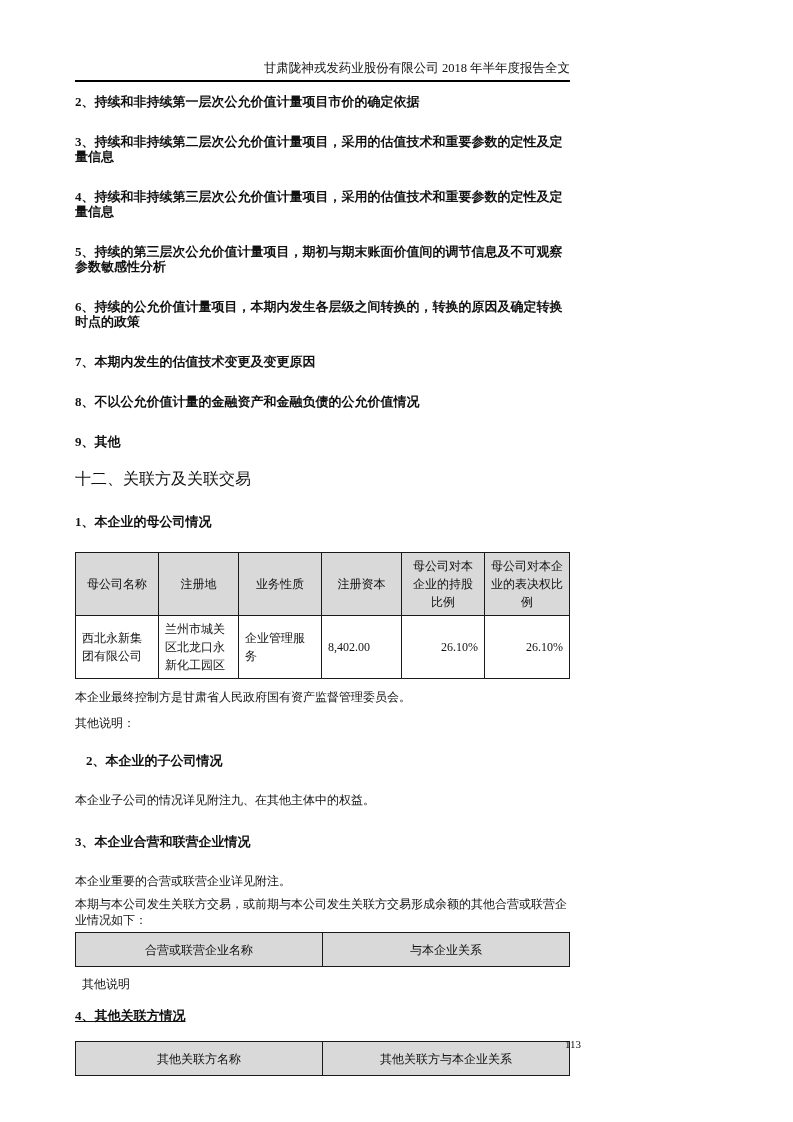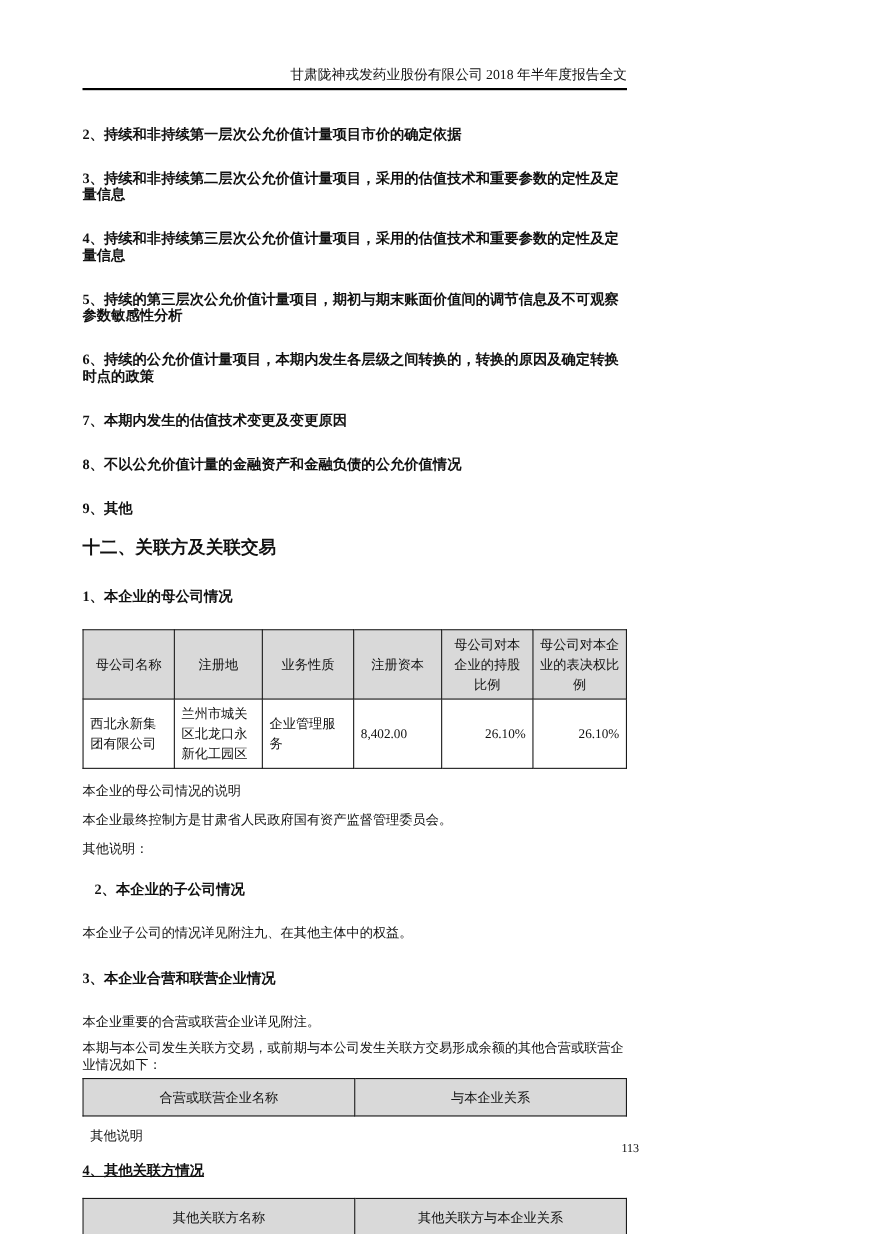--- a/index.html
+++ b/index.html
@@ -22,23 +22,23 @@
     text-align: right;
     padding-bottom: 4px;
     border-bottom: 2px solid #000000;
   }
   .fv-item {
     font-weight: bold;
     font-size: 13px;
     line-height: 15px;
     margin: 25px 0 0 0;
   }
-  .fv-item:first-of-type { margin-top: 32px; }
+  .fv-item:first-of-type { margin-top: 12px; }
   .section-title {
-    font-weight: bold;
+    font-weight: normal;
     font-size: 16px;
     line-height: 19px;
     margin: 20px 0 0 0;
   }
   .sub-title {
     font-weight: bold;
     font-size: 13px;
     line-height: 15px;
     margin: 26px 0 0 0;
   }
@@ -136,21 +136,20 @@
         <td class="al">西北永新集团有限公司</td>
         <td class="al">兰州市城关区北龙口永新化工园区</td>
         <td class="al">企业管理服务</td>
         <td class="al">8,402.00</td>
         <td class="ar">26.10%</td>
         <td class="ar">26.10%</td>
       </tr>
     </tbody>
   </table>
 
-  <p class="body-text note1">本企业的母公司情况的说明</p>
   <p class="body-text note2">本企业最终控制方是甘肃省人民政府国有资产监督管理委员会。</p>
   <p class="body-text note3">其他说明：</p>
 
   <h3 class="sub-title sub2-title">2、本企业的子公司情况</h3>
   <p class="body-text sub2-body">本企业子公司的情况详见附注九、在其他主体中的权益。</p>
 
   <h3 class="sub-title">3、本企业合营和联营企业情况</h3>
   <p class="body-text sub3-body1">本企业重要的合营或联营企业详见附注。</p>
   <p class="body-text sub3-body2">本期与本公司发生关联方交易，或前期与本公司发生关联方交易形成余额的其他合营或联营企业情况如下：</p>
 

